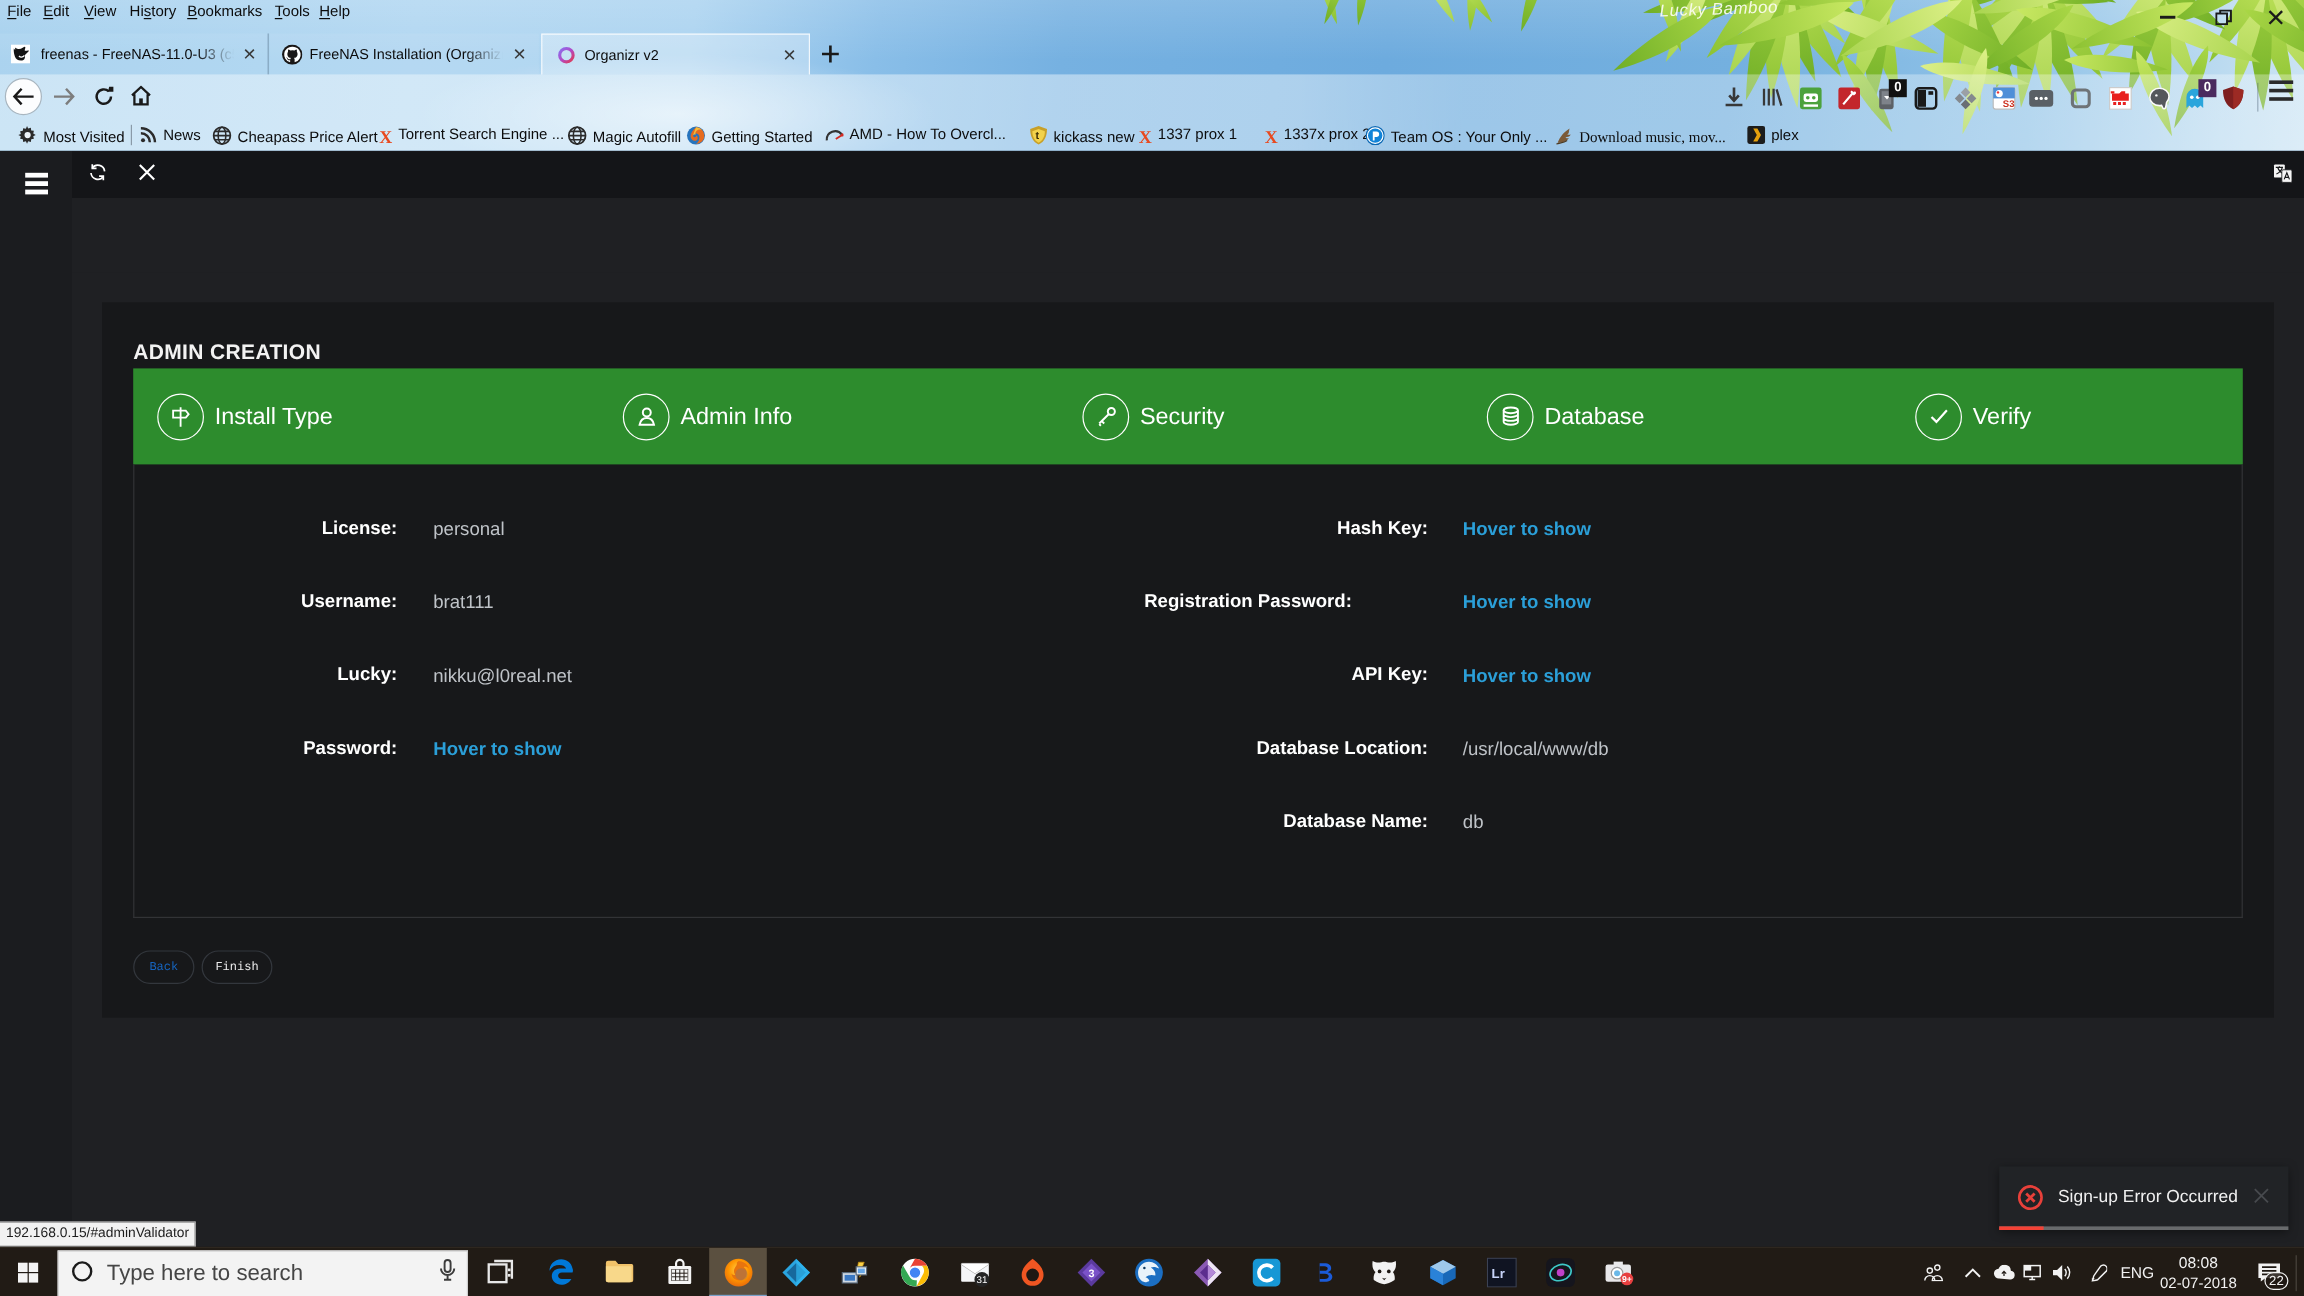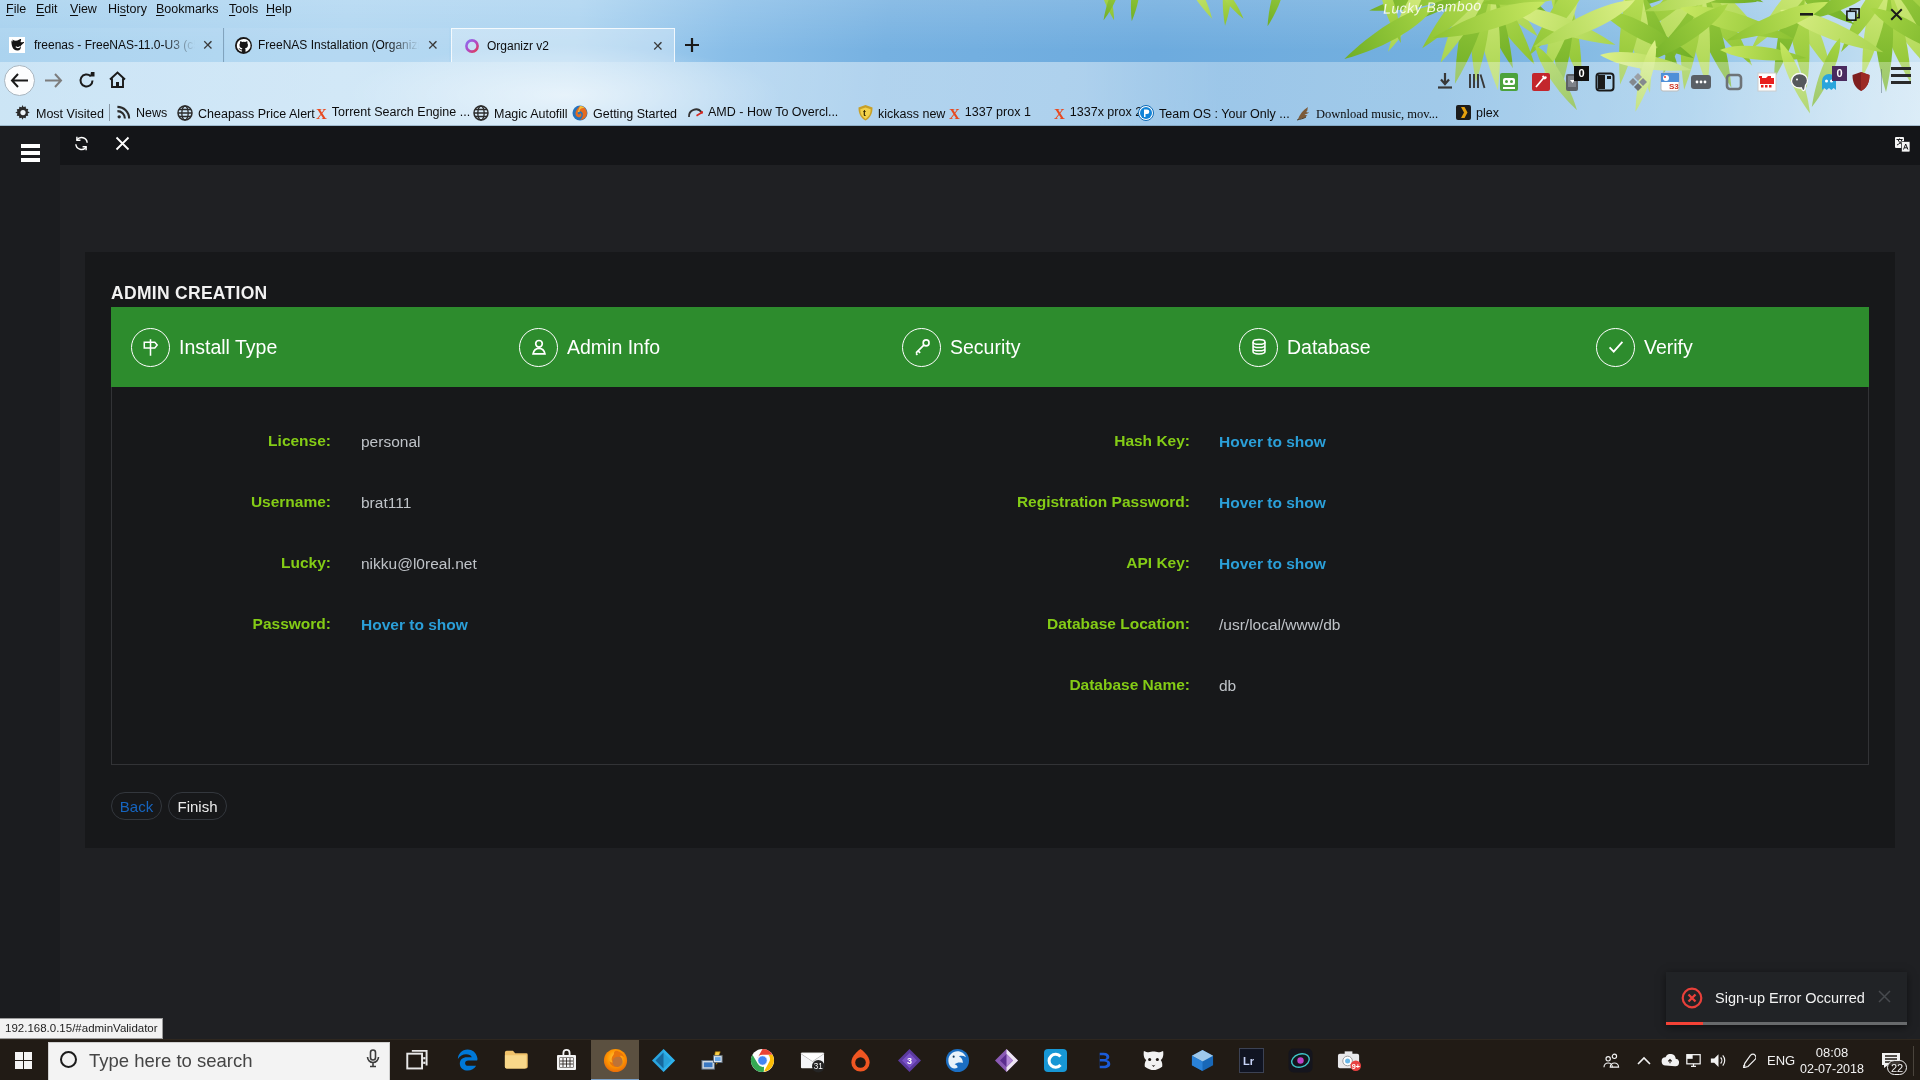--- a/index.html
+++ b/index.html
@@ -42,24 +42,24 @@
   #titlerow { position:absolute; left:60px; top:39px; width:1860px; height:61px; background:#191a1d; border-bottom:1px solid #2a2b2e; }
   #titlerow .t { position:absolute; left:25px; top:23px; font-size:14px; font-weight:bold; color:#99a2aa; letter-spacing:-0.2px; }
   #main { position:absolute; left:60px; top:101px; width:1860px; height:812px; background:#1f2023; }
   #card { position:absolute; left:25px; top:25px; width:1810px; height:596px; background:#17181a; }
   #cardtitle { position:absolute; left:26px; top:31px; font-size:17.5px; font-weight:bold; color:#f2f2f2; letter-spacing:0.3px; }
   #greenbar { position:absolute; left:26px; top:55px; width:1758px; height:80px; background:#2d8c2d; }
   .step { position:absolute; top:21px; height:38px; display:flex; align-items:center; color:#fff; }
   .stepcirc { width:39px; height:39px; border:1.6px solid #fff; border-radius:50%; display:flex; align-items:center; justify-content:center; }
   .steplabel { font-size:19.5px; margin-left:9px; }
   #formbox { position:absolute; left:26px; top:135px; width:1758px; height:378px; border:1px solid #323336; border-top:none; }
-  .flabel { position:absolute; font-size:15.5px; font-weight:bold; color:#84cc16; text-align:right; }
+  .flabel { position:absolute; font-size:15.5px; font-weight:bold; color:#ffffff; text-align:right; }
   .fval { position:absolute; font-size:15.5px; color:#bfc3c8; }
   .flink { position:absolute; font-size:15.5px; font-weight:bold; color:#2b9fd8; }
-  .btn { position:absolute; top:540px; height:28px; border:1px solid #33373d; border-radius:14px; font-size:15px; display:flex; align-items:center; justify-content:center; }
+  .btn { position:absolute; top:540px; height:28px; border:1px solid #33373d; border-radius:14px; font-size:10px; display:flex; align-items:center; justify-content:center;font-family:Liberation Mono, monospace; }
 
   
   #status { position:absolute; left:0; top:892px; width:163px; height:21px; background:#f2f2f2; border:1px solid #9b9b9b; border-left:none; font-size:11.5px; color:#1c1c1c; line-height:19px; padding-left:5px; }
   
   #toast { position:absolute; left:1666px; top:846px; width:241px; height:53px; background:#212326; box-shadow:0 2px 8px rgba(0,0,0,0.5); }
 
   
   #taskbar { position:absolute; left:0; top:1039px; width:1920px; height:41px; background:#211b15; border-top:1px solid #2e271f; }
   #searchbox { position:absolute; left:48px; top:2px; width:342px; height:39px; background:#f3f3f3; border:1px solid #cfcfcf; }
   .tico { position:absolute; top:8px; width:25px; height:25px; display:flex; align-items:center; justify-content:center; }
@@ -452,21 +452,21 @@
         <div class="flabel" style="left:26px; top:180px; width:220px;">License:</div>
         <div class="fval" style="left:276px; top:181px;">personal</div>
         <div class="flabel" style="left:26px; top:241px; width:220px;">Username:</div>
         <div class="fval" style="left:276px; top:242px;">brat111</div>
         <div class="flabel" style="left:26px; top:302px; width:220px;">Lucky:</div>
         <div class="fval" style="left:276px; top:303px;">nikku@l0real.net</div>
         <div class="flabel" style="left:26px; top:363px; width:220px;">Password:</div>
         <div class="flink" style="left:276px; top:364px;">Hover to show</div>
         <div class="flabel" style="left:805px; top:180px; width:300px;">Hash Key:</div>
         <div class="flink" style="left:1134px; top:181px;">Hover to show</div>
-        <div class="flabel" style="left:805px; top:241px; width:300px;">Registration Password:</div>
+        <div class="flabel" style="left:805px; top:241px; width:300px;text-align:center;">Registration Password:</div>
         <div class="flink" style="left:1134px; top:242px;">Hover to show</div>
         <div class="flabel" style="left:805px; top:302px; width:300px;">API Key:</div>
         <div class="flink" style="left:1134px; top:303px;">Hover to show</div>
         <div class="flabel" style="left:805px; top:363px; width:300px;">Database Location:</div>
         <div class="fval" style="left:1134px; top:364px;">/usr/local/www/db</div>
         <div class="flabel" style="left:805px; top:424px; width:300px;">Database Name:</div>
         <div class="fval" style="left:1134px; top:425px;">db</div>
         <div class="btn" style="left:26px; width:51px; color:#1665c0;">Back</div>
         <div class="btn" style="left:83px; width:59px; color:#ececec;">Finish</div>
       </div>

